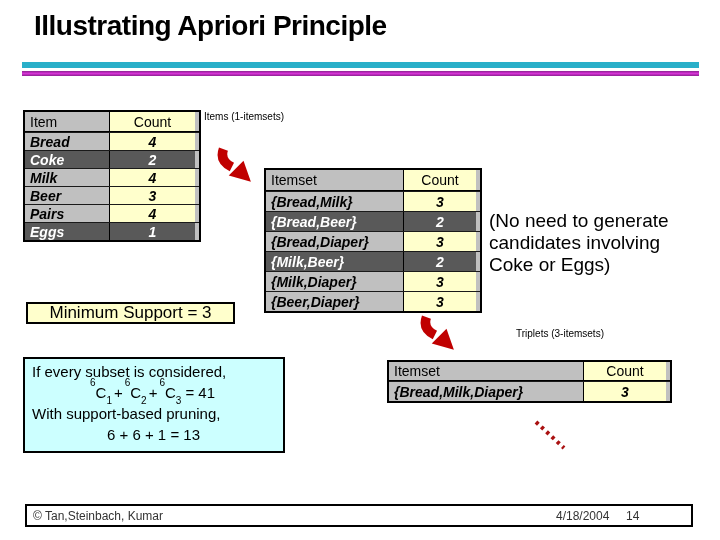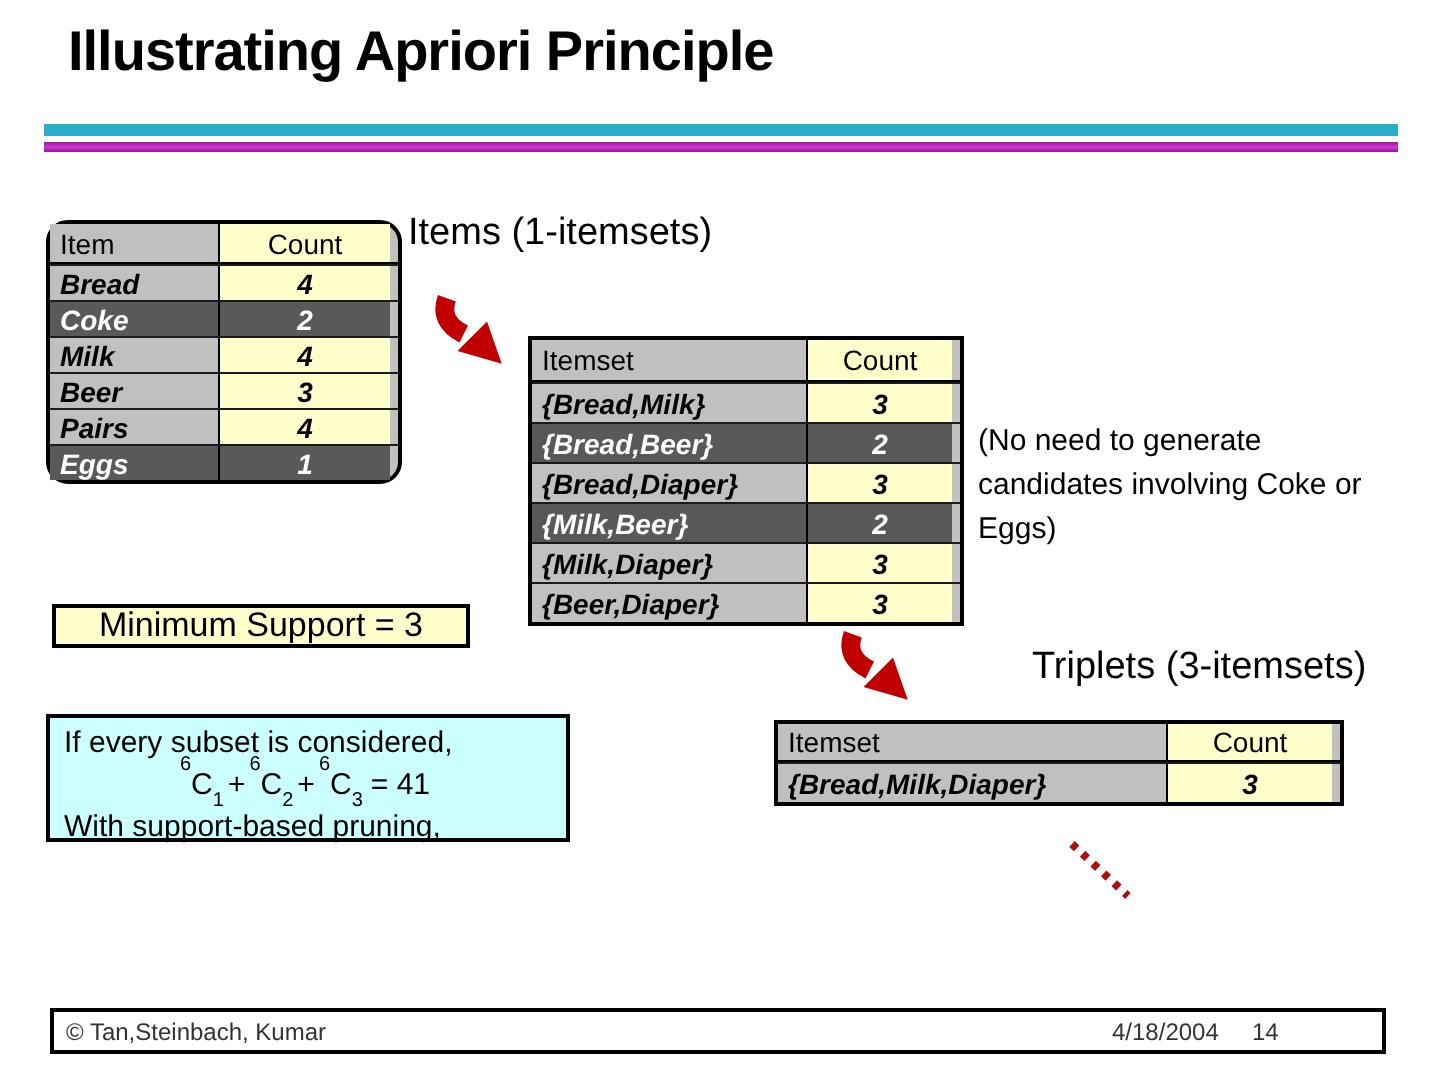--- a/index.html
+++ b/index.html
@@ -7,58 +7,58 @@
     position:relative;width:720px;height:540px;background:#ffffff;
     font-family:"Liberation Sans", sans-serif;color:#000;overflow:hidden;
   }
   .abs{position:absolute;}
   .title{
     left:34px;top:10px;font-size:28px;font-weight:bold;letter-spacing:-0.5px;
   }
   .rule-cyan{left:22px;top:62px;width:677px;height:6px;background:#29AFC9;}
   .rule-magenta{left:22px;top:71px;width:677px;height:5px;
     background:linear-gradient(180deg,#8E2191 0%,#D633D6 50%,#8E2191 100%);}
-  .lbl{font-size:19px;line-height:18px;text-align:center;}
+  .lbl{font-size:10px;line-height:18px;text-align:center;}
   
   .tbl{border:2px solid #000;background:#C0C0C0;}
   .trow{display:flex;box-sizing:border-box;align-items:center;}
   .trow + .trow{border-top:1px solid #1a1a1a;}
   .thead{border-bottom:1px solid #000;font-weight:normal;}
   .cell{box-sizing:border-box;height:100%;display:flex;align-items:center;}
   .c-item{padding-left:5px;background:#C0C0C0;}
   .c-count{justify-content:center;background:#FFFFCC;border-left:1px solid #000;}
   .trow.data{font-weight:bold;font-style:italic;}
   .trow.dark .c-item,.trow.dark .c-count{background:#595959;color:#fff;}
-  .tbl1{left:23px;top:110px;width:174px;font-size:14px;border-radius:11px;}
+  .tbl1{left:23px;top:110px;width:174px;font-size:14px;}
   .tbl1 .trow{height:18px;}
   .tbl1 .thead{height:20px;}
   .tbl1 .c-item{width:84px;}
   .tbl1 .c-count{width:86px;}
   .tbl2{left:264px;top:168px;width:214px;font-size:14px;}
   .tbl2 .trow{height:20px;}
   .tbl2 .thead{height:21px;}
   .tbl2 .c-item{width:137px;}
   .tbl2 .c-count{width:73px;}
   .tbl3{left:387px;top:360px;width:281px;font-size:14px;}
   .tbl3 .trow{height:20px;}
   .tbl3 .thead{height:19px;}
   .tbl3 .c-item{width:194px;}
   .tbl3 .c-count{width:83px;}
   
   .minsup{
     left:26px;top:302px;width:209px;height:22px;background:#FFFFCC;
     border:2px solid #000;box-sizing:border-box;display:flex;align-items:center;
     justify-content:center;font-size:17px;
   }
-  .note{left:489px;top:210px;width:206px;font-size:15px;line-height:22px;}
+  .note{left:489px;top:210px;width:206px;font-size:19px;line-height:22px;}
   .pairs-lbl{left:489px;top:167px;}
   .items-lbl{left:204px;top:108px;}
   .trip-lbl{left:516px;top:325px;}
   .bluebox{
-    left:23px;top:357px;width:262px;height:64px;background:#CCFFFF;
+    left:23px;top:357px;width:262px;height:96px;background:#CCFFFF;
     border:2px solid #000;box-sizing:border-box;font-size:15px;line-height:21px;
     padding:2px 8px 0 7px;
   }
   .bluebox .r{text-align:center;padding-right:2px;}
   .bluebox .c{text-align:center;}
   sup{font-size:10px;line-height:0;position:relative;top:1px;vertical-align:top;}
   sub{font-size:10px;line-height:0;position:relative;bottom:-2px;}
   .sep{margin:0 2px;}
   .res{margin-left:4px;}
   
@@ -157,20 +157,21 @@
     <path d="M8,2 Q4,13 16,19" fill="none" stroke="#C00000" stroke-width="9"></path>
     <polygon points="34,33 27,13 13,27" fill="#C00000"></polygon>
   </svg>
 
   <div class="abs lbl trip-lbl">Triplets (3-itemsets)</div>
 
   <div class="abs bluebox">
     <div>If every subset is considered,</div>
     <div class="r"><span><sup>6</sup><span>C</span><sub>1</sub></span><span class="sep">+</span><span><sup>6</sup><span>C</span><sub>2</sub></span><span class="sep">+</span><span><sup>6</sup><span>C</span><sub>3</sub></span><span class="res">= 41</span></div>
     <div>With support-based pruning,</div>
+    <div class="c">6 + 6 + 1 = 13</div>
   </div>
 
   <div class="abs tbl tbl3">
     <div class="trow thead">
       <div class="cell c-item">Itemset</div>
       <div class="cell c-count">Count</div>
     </div>
     <div class="trow data">
       <div class="cell c-item">{Bread,Milk,Diaper}</div>
       <div class="cell c-count">3</div>

